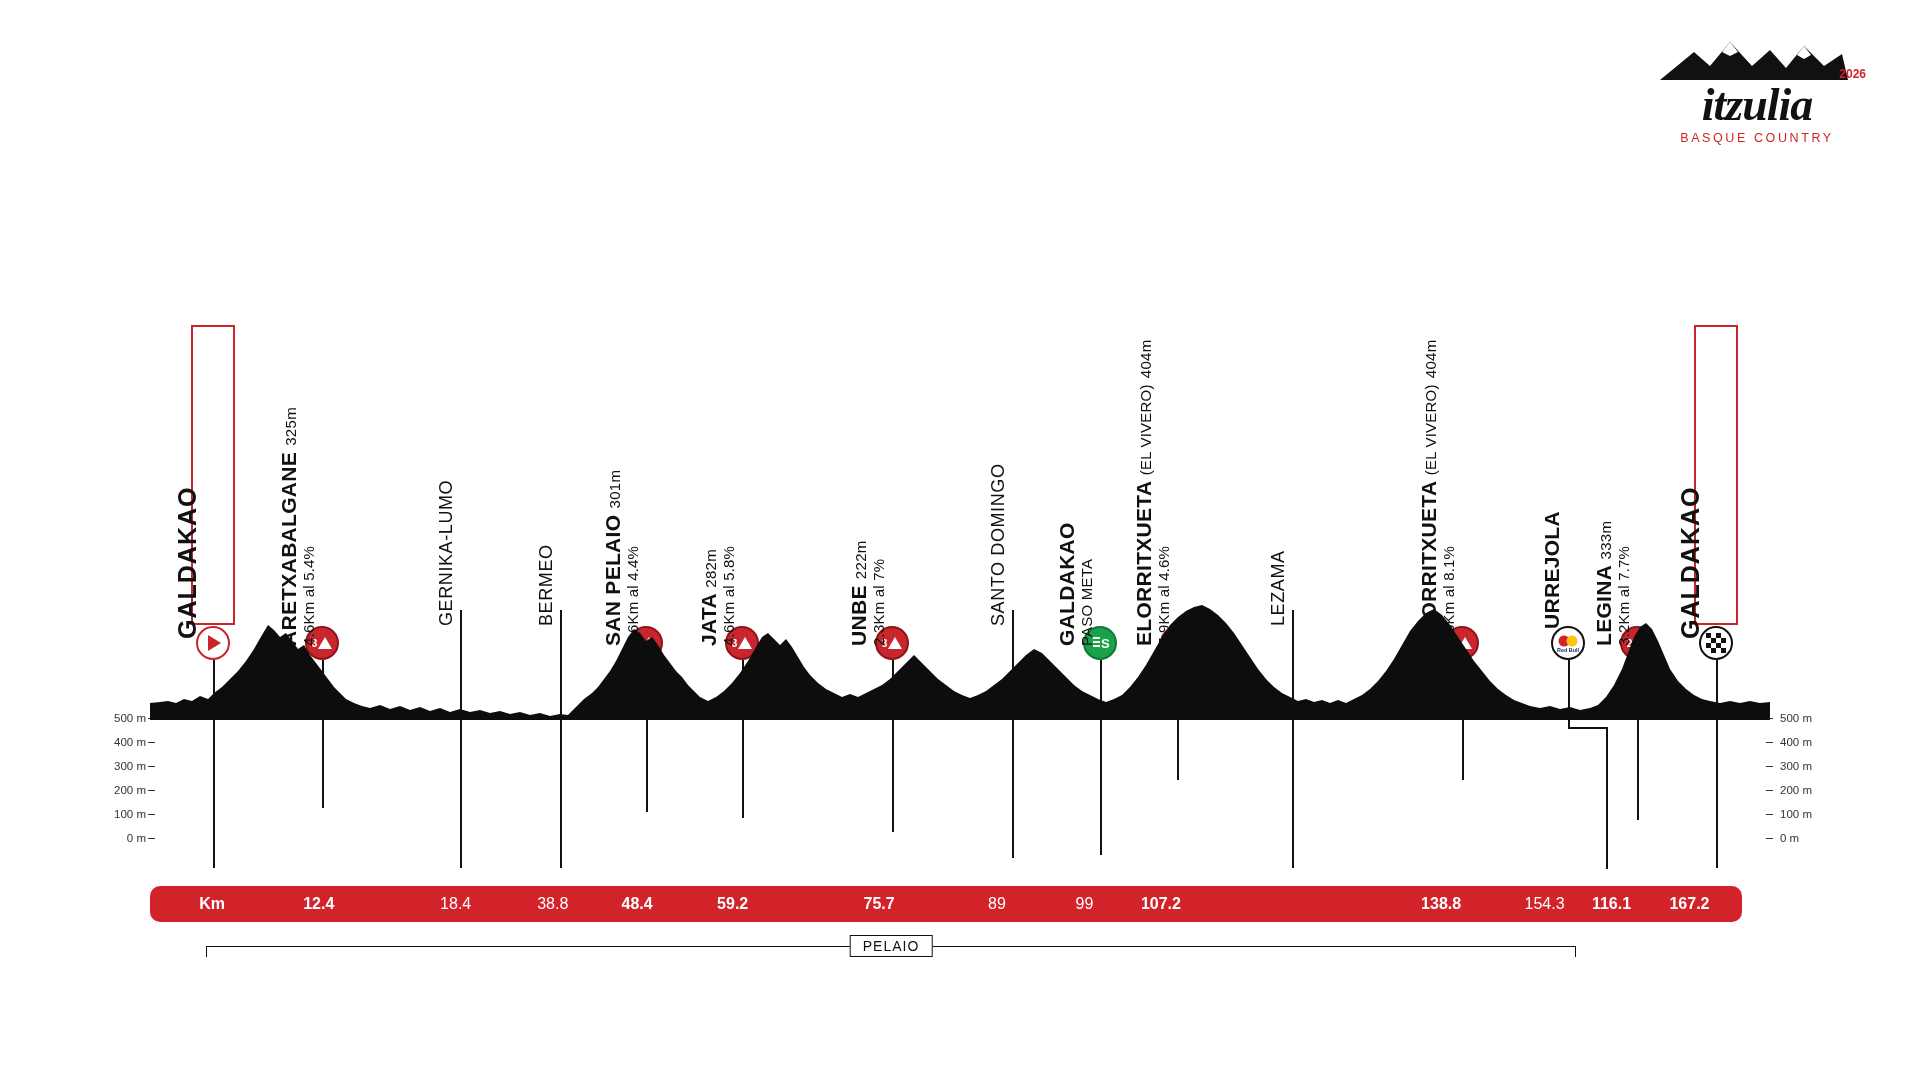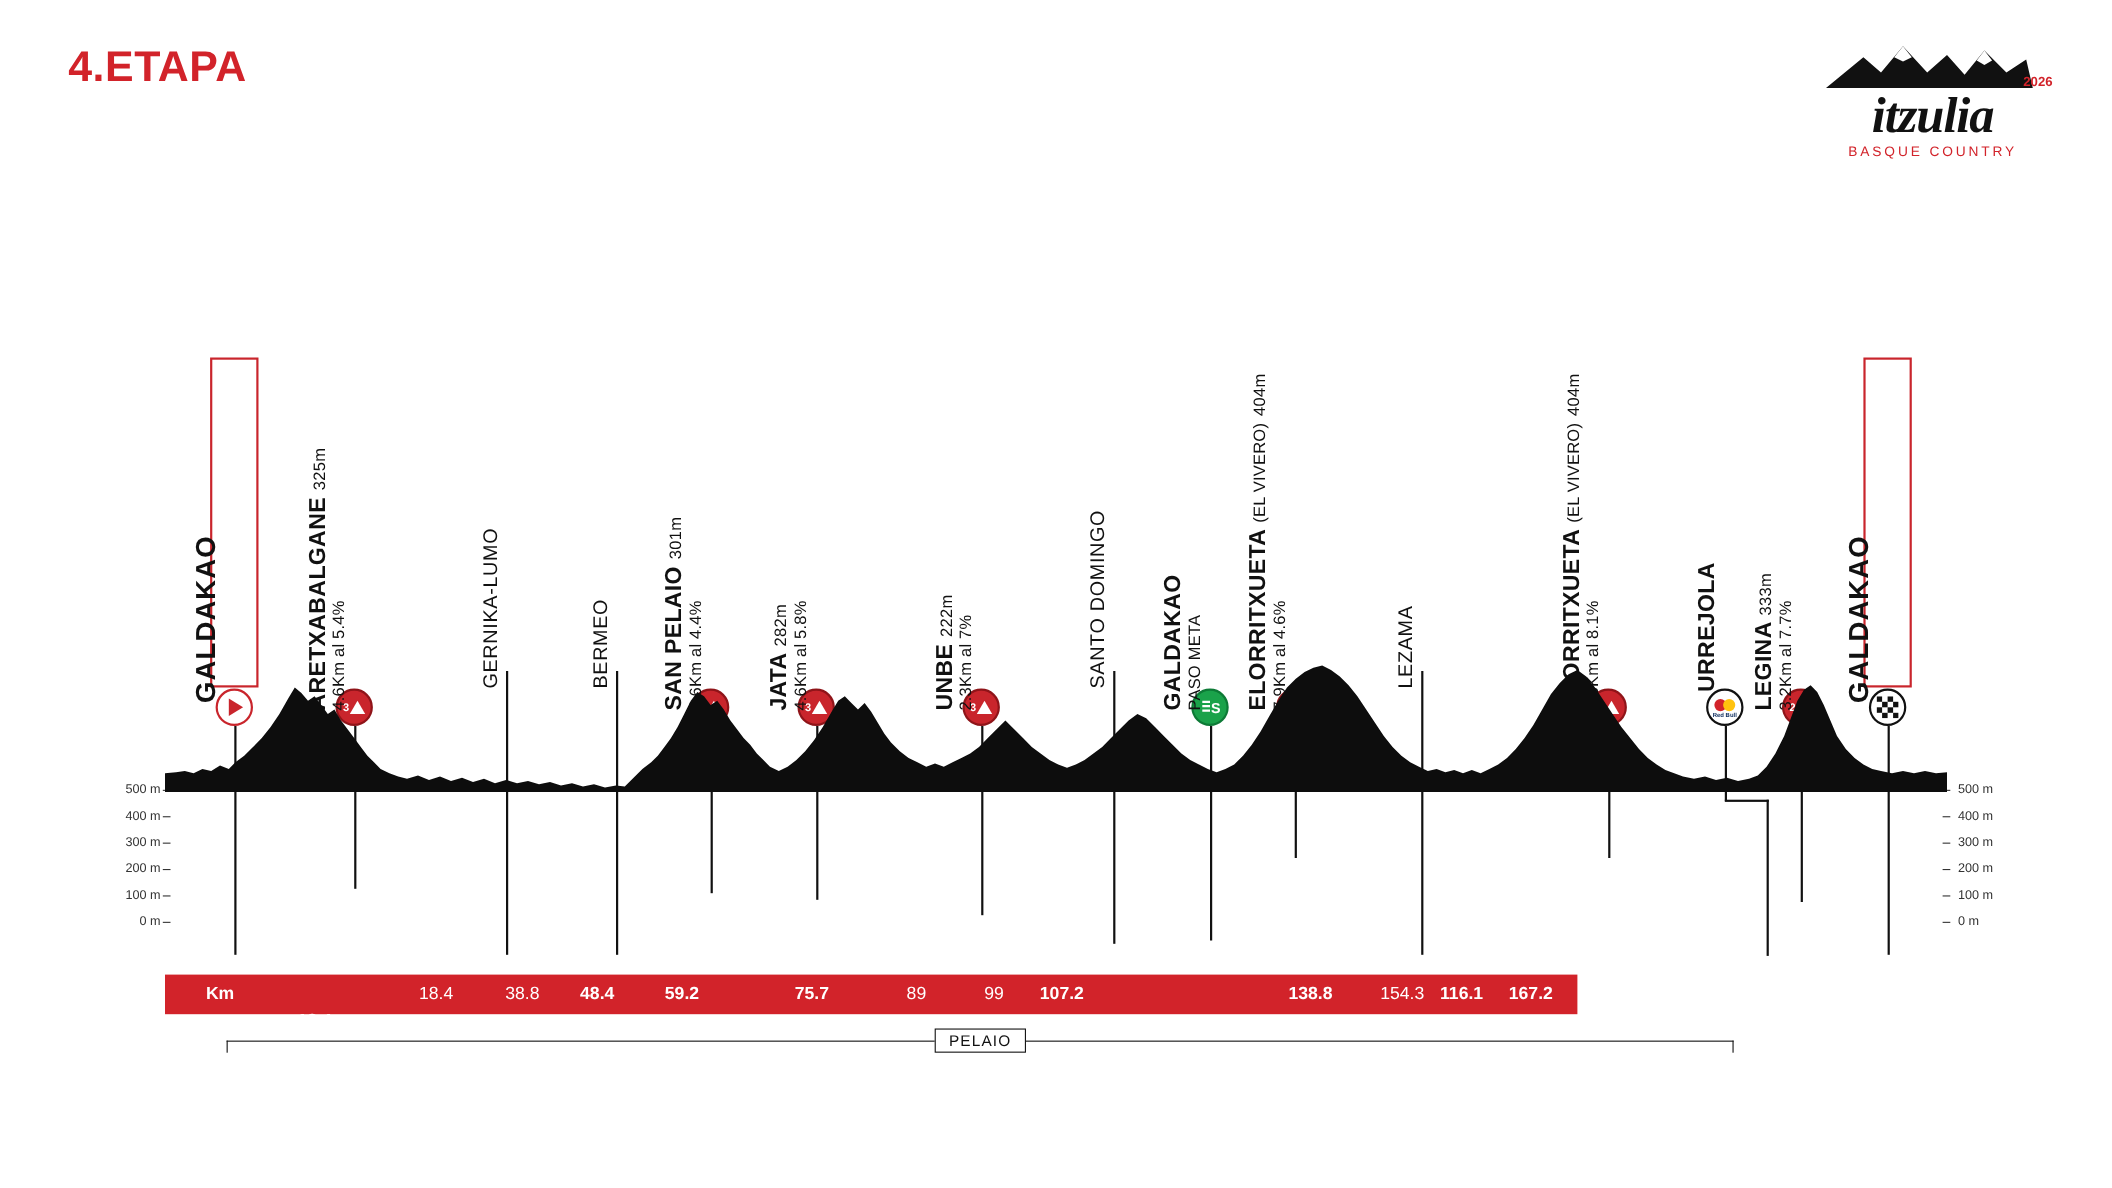--- a/index.html
+++ b/index.html
@@ -101,22 +101,23 @@
 
   
   .ylab {
     position:absolute; font-size:11.5px; color:#333; text-align:right; white-space:nowrap;
   }
   .ylab.right { text-align:left; }
   .ytick { position:absolute; height:1px; background:#333; width:7px; }
 
   
   .kmbar {
-    position:absolute; left:150px; top:886px; width:1284px; height:36px;
+    position:absolute; left:150px; top:886px; width:1592px; height:36px;
     background:#d2232a;
+    border-radius:10px;
   }
   .km {
     position:absolute; top:0; height:36px; line-height:36px;
     color:#fff; font-size:16px; font-weight:bold; text-align:center;
     transform:translateX(-50%); white-space:nowrap;
   }
   .km.thin { font-weight:normal; }
 
   
   .bracket { position:absolute; left:206px; top:935px; width:1370px; height:22px; }
@@ -128,21 +129,20 @@
     background:#fff; border:1.3px solid #111; padding:2px 12px;
     font-size:14px; letter-spacing:1px; color:#111;
   }
 </style>
 </head>
 <body>
 
 <div class="page">
 
   <div class="header">
-    <div class="stage-no">4.ETAPA</div>
   </div>
 
   <div class="logo">
     <svg class="logo-mount" width="200" height="46" viewBox="0 0 200 46">
       <path d="M8 44 L42 16 L58 30 L78 6 L100 30 L118 14 L134 32 L152 10 L172 30 L190 18 L196 44 Z" fill="#111"></path>
       <path d="M78 6 L86 16 L78 20 L70 16 Z" fill="#fff"></path>
       <path d="M152 10 L159 19 L152 23 L145 19 Z" fill="#fff"></path>
     </svg>
     <div class="logo-word">
       <span>itzulia</span>
@@ -354,21 +354,21 @@
           L1502,54 L1508,66 L1514,80 L1520,94 L1528,106 L1536,114
           L1544,120 L1552,124 L1560,126 L1570,128 L1580,126 L1590,128
           L1600,126 L1610,128 L1620,127
           L1620,145 L0,145 Z
         "></path>
       </svg>
     </div>
 
     <div class="kmbar">
       <div class="km" style="left:3.9%;">Km</div>
-      <div class="km" style="left:10.6%;margin-top:25px;">12.4</div>
+      <div class="km" style="left:10.6%;">12.4</div>
       <div class="km thin" style="left:19.2%;">18.4</div>
       <div class="km thin" style="left:25.3%;">38.8</div>
       <div class="km" style="left:30.6%;">48.4</div>
       <div class="km" style="left:36.6%;">59.2</div>
       <div class="km" style="left:45.8%;">75.7</div>
       <div class="km thin" style="left:53.2%;">89</div>
       <div class="km thin" style="left:58.7%;">99</div>
       <div class="km" style="left:63.5%;">107.2</div>
       <div class="km" style="left:81.1%;">138.8</div>
       <div class="km thin" style="left:87.6%;">154.3</div>

